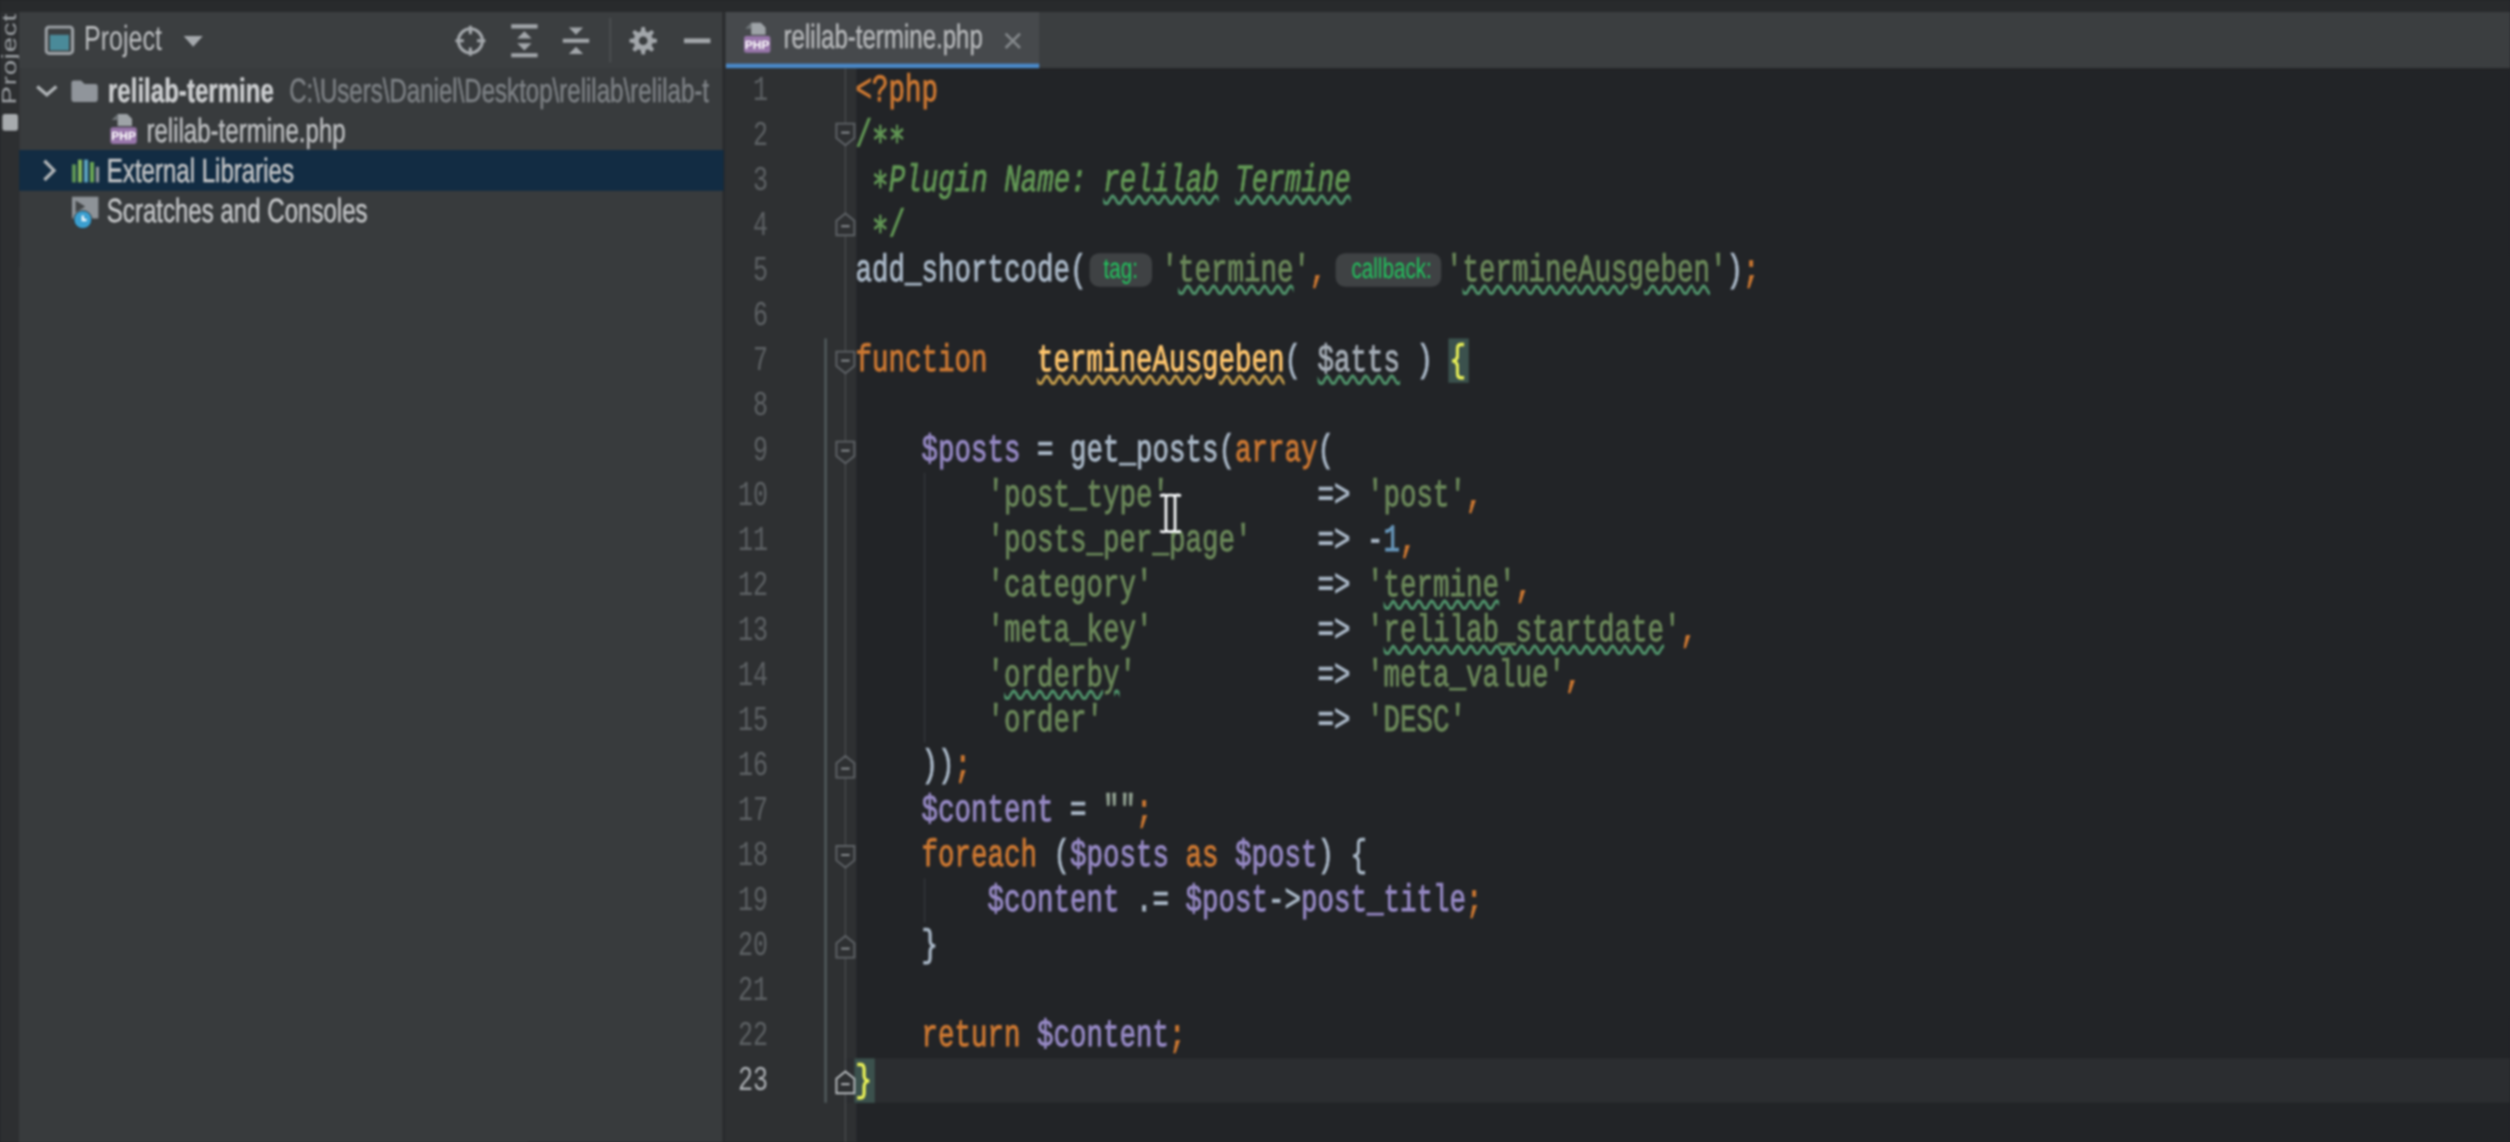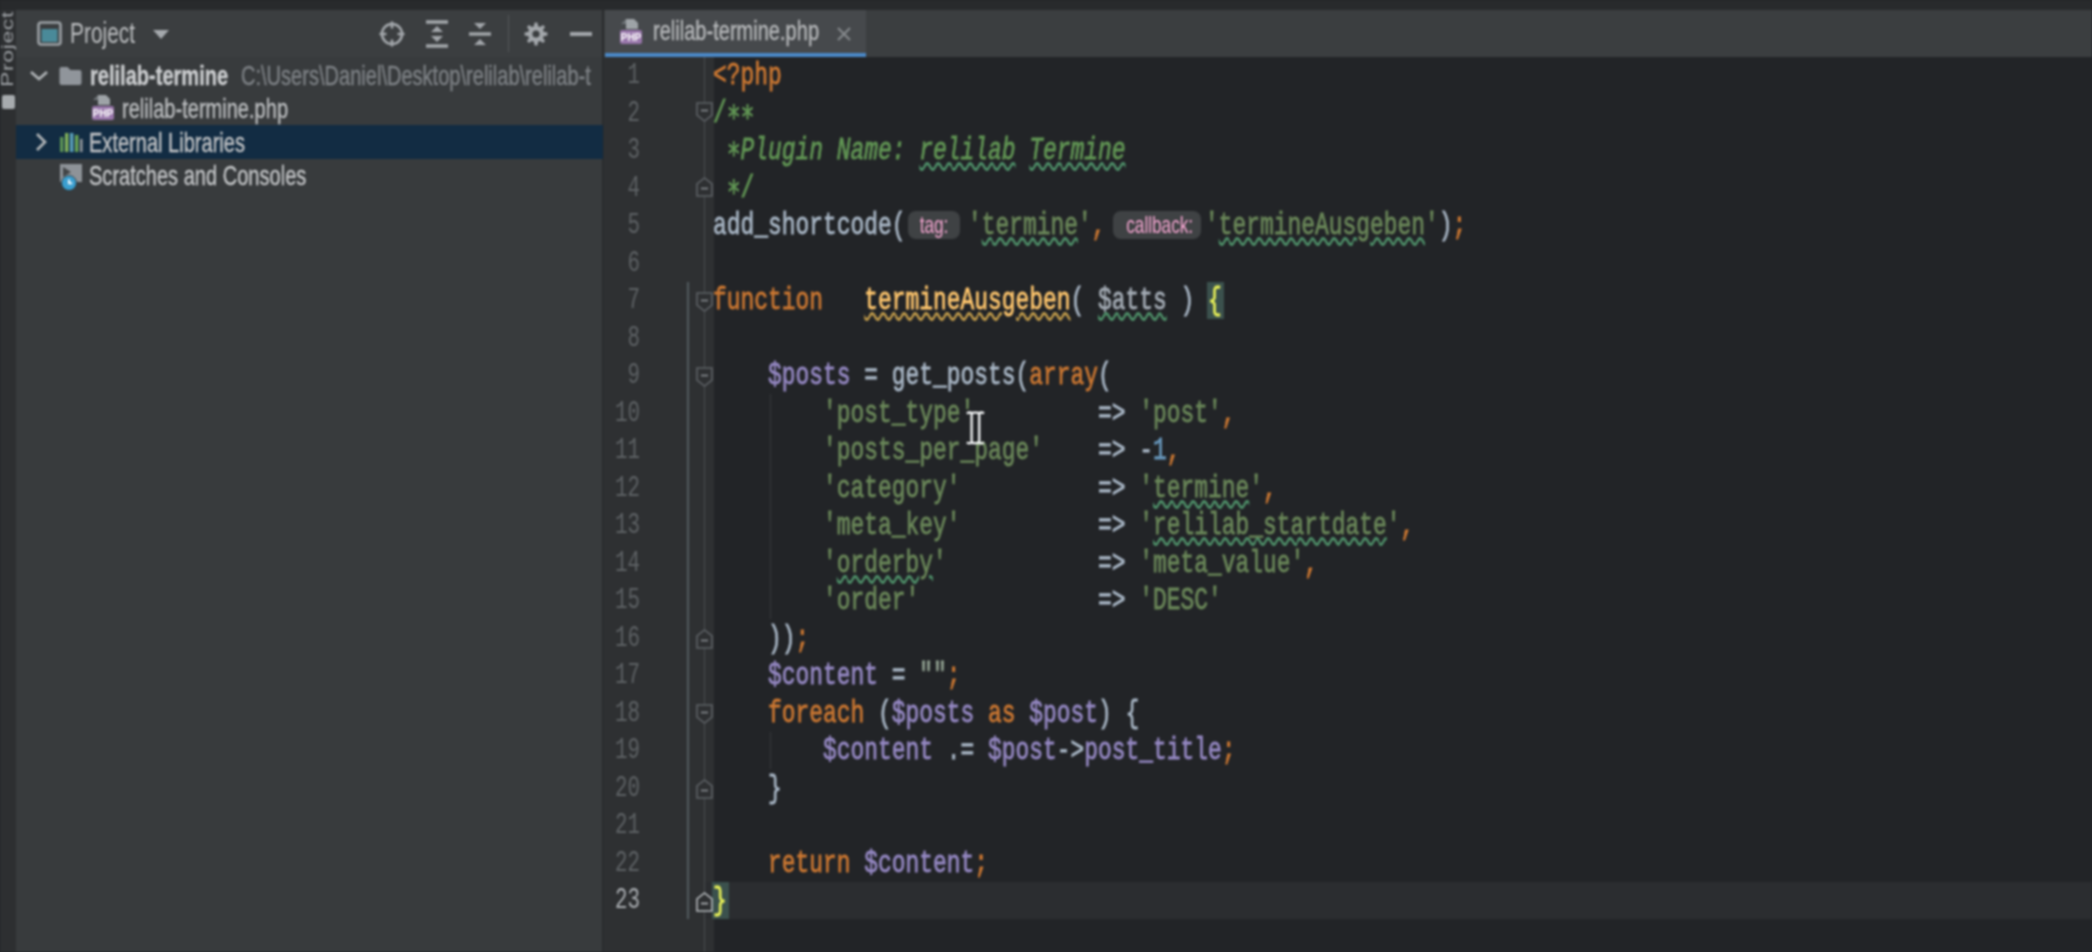--- a/index.html
+++ b/index.html
@@ -32,21 +32,21 @@
 .o{color:#cc7832}
 .gc{color:#629755}
 .gi{color:#629755;font-style:italic}
 .s{color:#6a8759}
 .y{color:#ffc66d}
 .v{color:#9689c4}
 .nb{color:#6897bb}
 .br{color:#e8f058}
 .w{text-decoration:underline wavy #4e8f68 2.5px;text-underline-offset:3px;}
 .wy{text-decoration:underline wavy #c09a4a 2.5px;text-underline-offset:3px;}
-.pill{position:absolute;background:#3f4244;border-radius:8px;color:#f9a8d4;font-size:24px;font-family:"Liberation Sans",sans-serif;height:28px;line-height:28px;text-align:center;}
+.pill{position:absolute;background:#3f4244;border-radius:8px;color:#22c55e;font-size:24px;font-family:"Liberation Sans",sans-serif;height:28px;line-height:28px;text-align:center;}
 .l5{position:absolute;font-family:"Liberation Mono",monospace;font-size:32px;line-height:37.5px;white-space:pre;color:#a9b7c6;-webkit-text-stroke:0.8px;transform:scaleX(0.716);transform-origin:0 0;}
 
 .trow{position:absolute;font-size:28px;line-height:33px;color:#bcbec0;white-space:pre;-webkit-text-stroke:0.4px;transform:scaleX(0.716);transform-origin:0 0;}
 </style>
 </head>
 <body>
 <div id="stage">
   <div class="abs" id="topstrip"></div>
   <div class="abs" id="stripe"></div>
   <div class="abs" id="stripetxt">Project</div>

